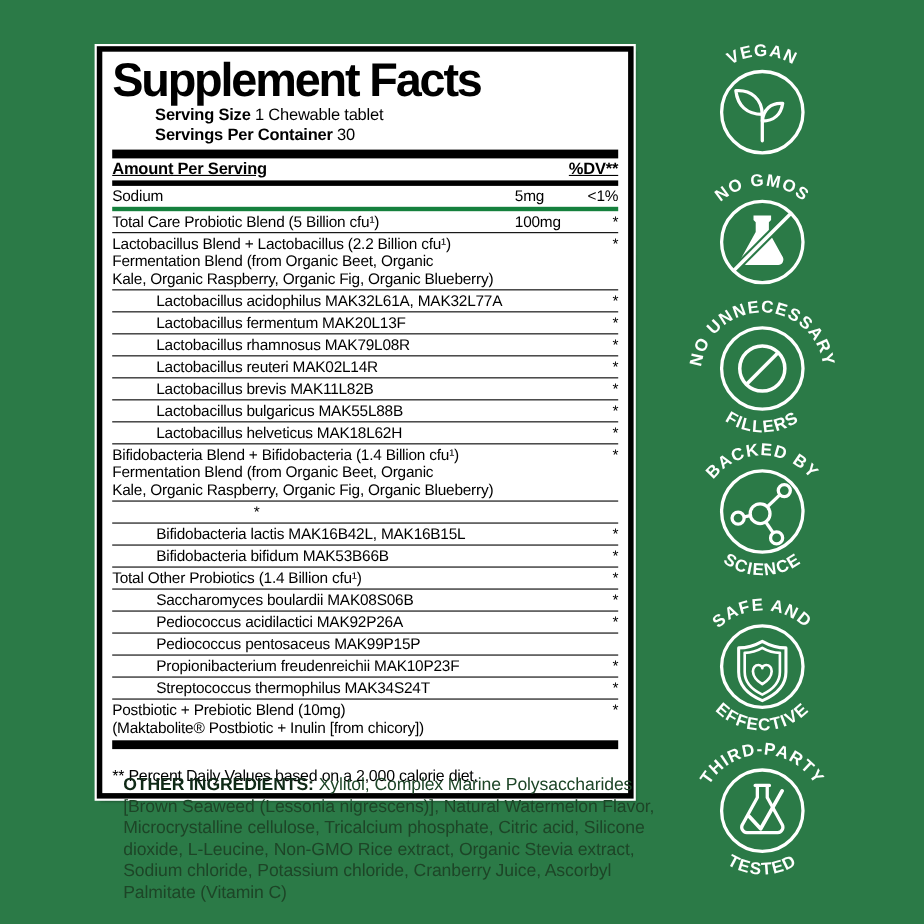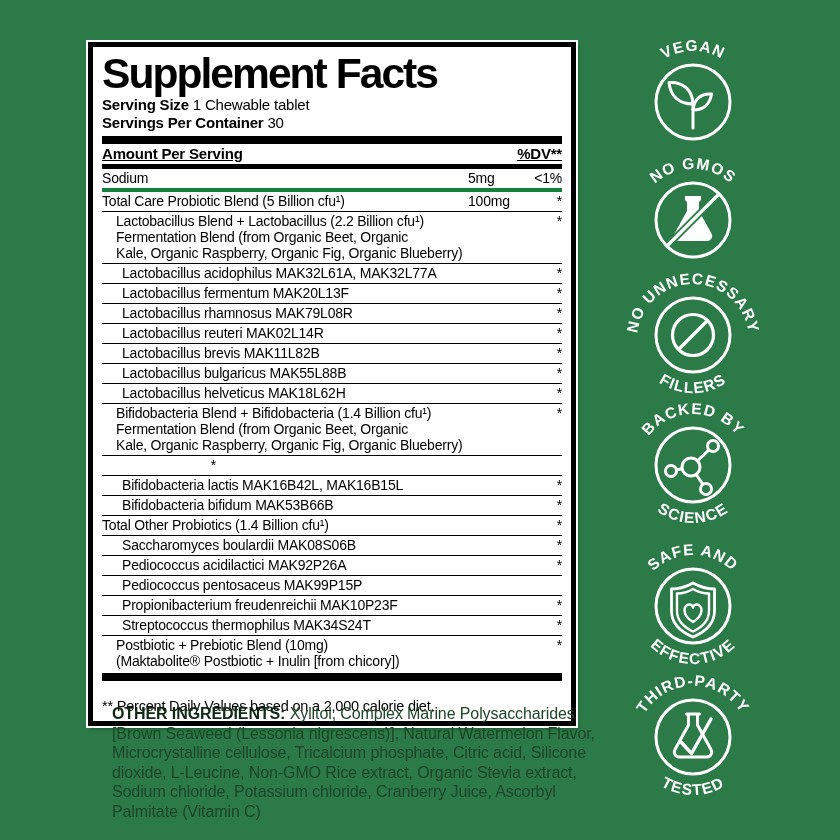--- a/index.html
+++ b/index.html
@@ -17,39 +17,39 @@
     background:#fff; border:5px solid #000;
     box-shadow:0 0 0 2px #fff, 3px 4px 2px rgba(0,0,0,0.18);
     padding:4px 9px 6px 9px;
     color:#000;
   }
   .facts-title {
     font-size:43px; font-weight:800; letter-spacing:-2px;
     line-height:1.04; transform:scaleX(0.99); transform-origin:left;
     white-space:nowrap;
   }
-  .serving-line { font-size:15px; line-height:18px; letter-spacing:-0.2px; }
+  .serving-line { font-size:15px; line-height:18px; letter-spacing:-0.2px;margin-left:39px; }
   .serving-line b { font-weight:700; }
   .bar { background:#000; }
   .bar-8 { height:8px; margin-top:4px; }
   .bar-5 { height:5px; }
   .amount-header {
     display:flex; justify-content:space-between;
     font-weight:700; font-size:15px; line-height:20px; letter-spacing:-0.2px;text-decoration:underline;
   }
   .facts-rows { }
   .frow { border-bottom:1px solid #000; padding:1px 0 2px 0; }
   .frow.bar-none { border-bottom:none; }
   .frow.bar-medium { border-bottom:4px solid #15803d; }
   .fline { display:flex; font-size:14px; line-height:16px; letter-spacing:-0.2px; }
   .fname { flex:1; }
   .famt { width:64px; flex:none; text-align:left; }
   .fdv { width:30px; flex:none; text-align:right; }
-  .ind1 { margin-left:14px; }
-  .ind2 { margin-left:20px;align-items:center; }
+  .ind1 { }
+  .ind2 { margin-left:40px;align-items:center; }
   .footnotes { font-size:14.5px; line-height:18px; letter-spacing:-0.2px; padding-top:16px; }
 
   
   .other-ingredients {
     position:absolute; left:112px; top:704px; width:484px;
     font-size:16px; line-height:19.5px; color:#1d4527; letter-spacing:-0.1px;
   }
   .other-ingredients b { color:#0f2916; font-weight:700; }
 
   

